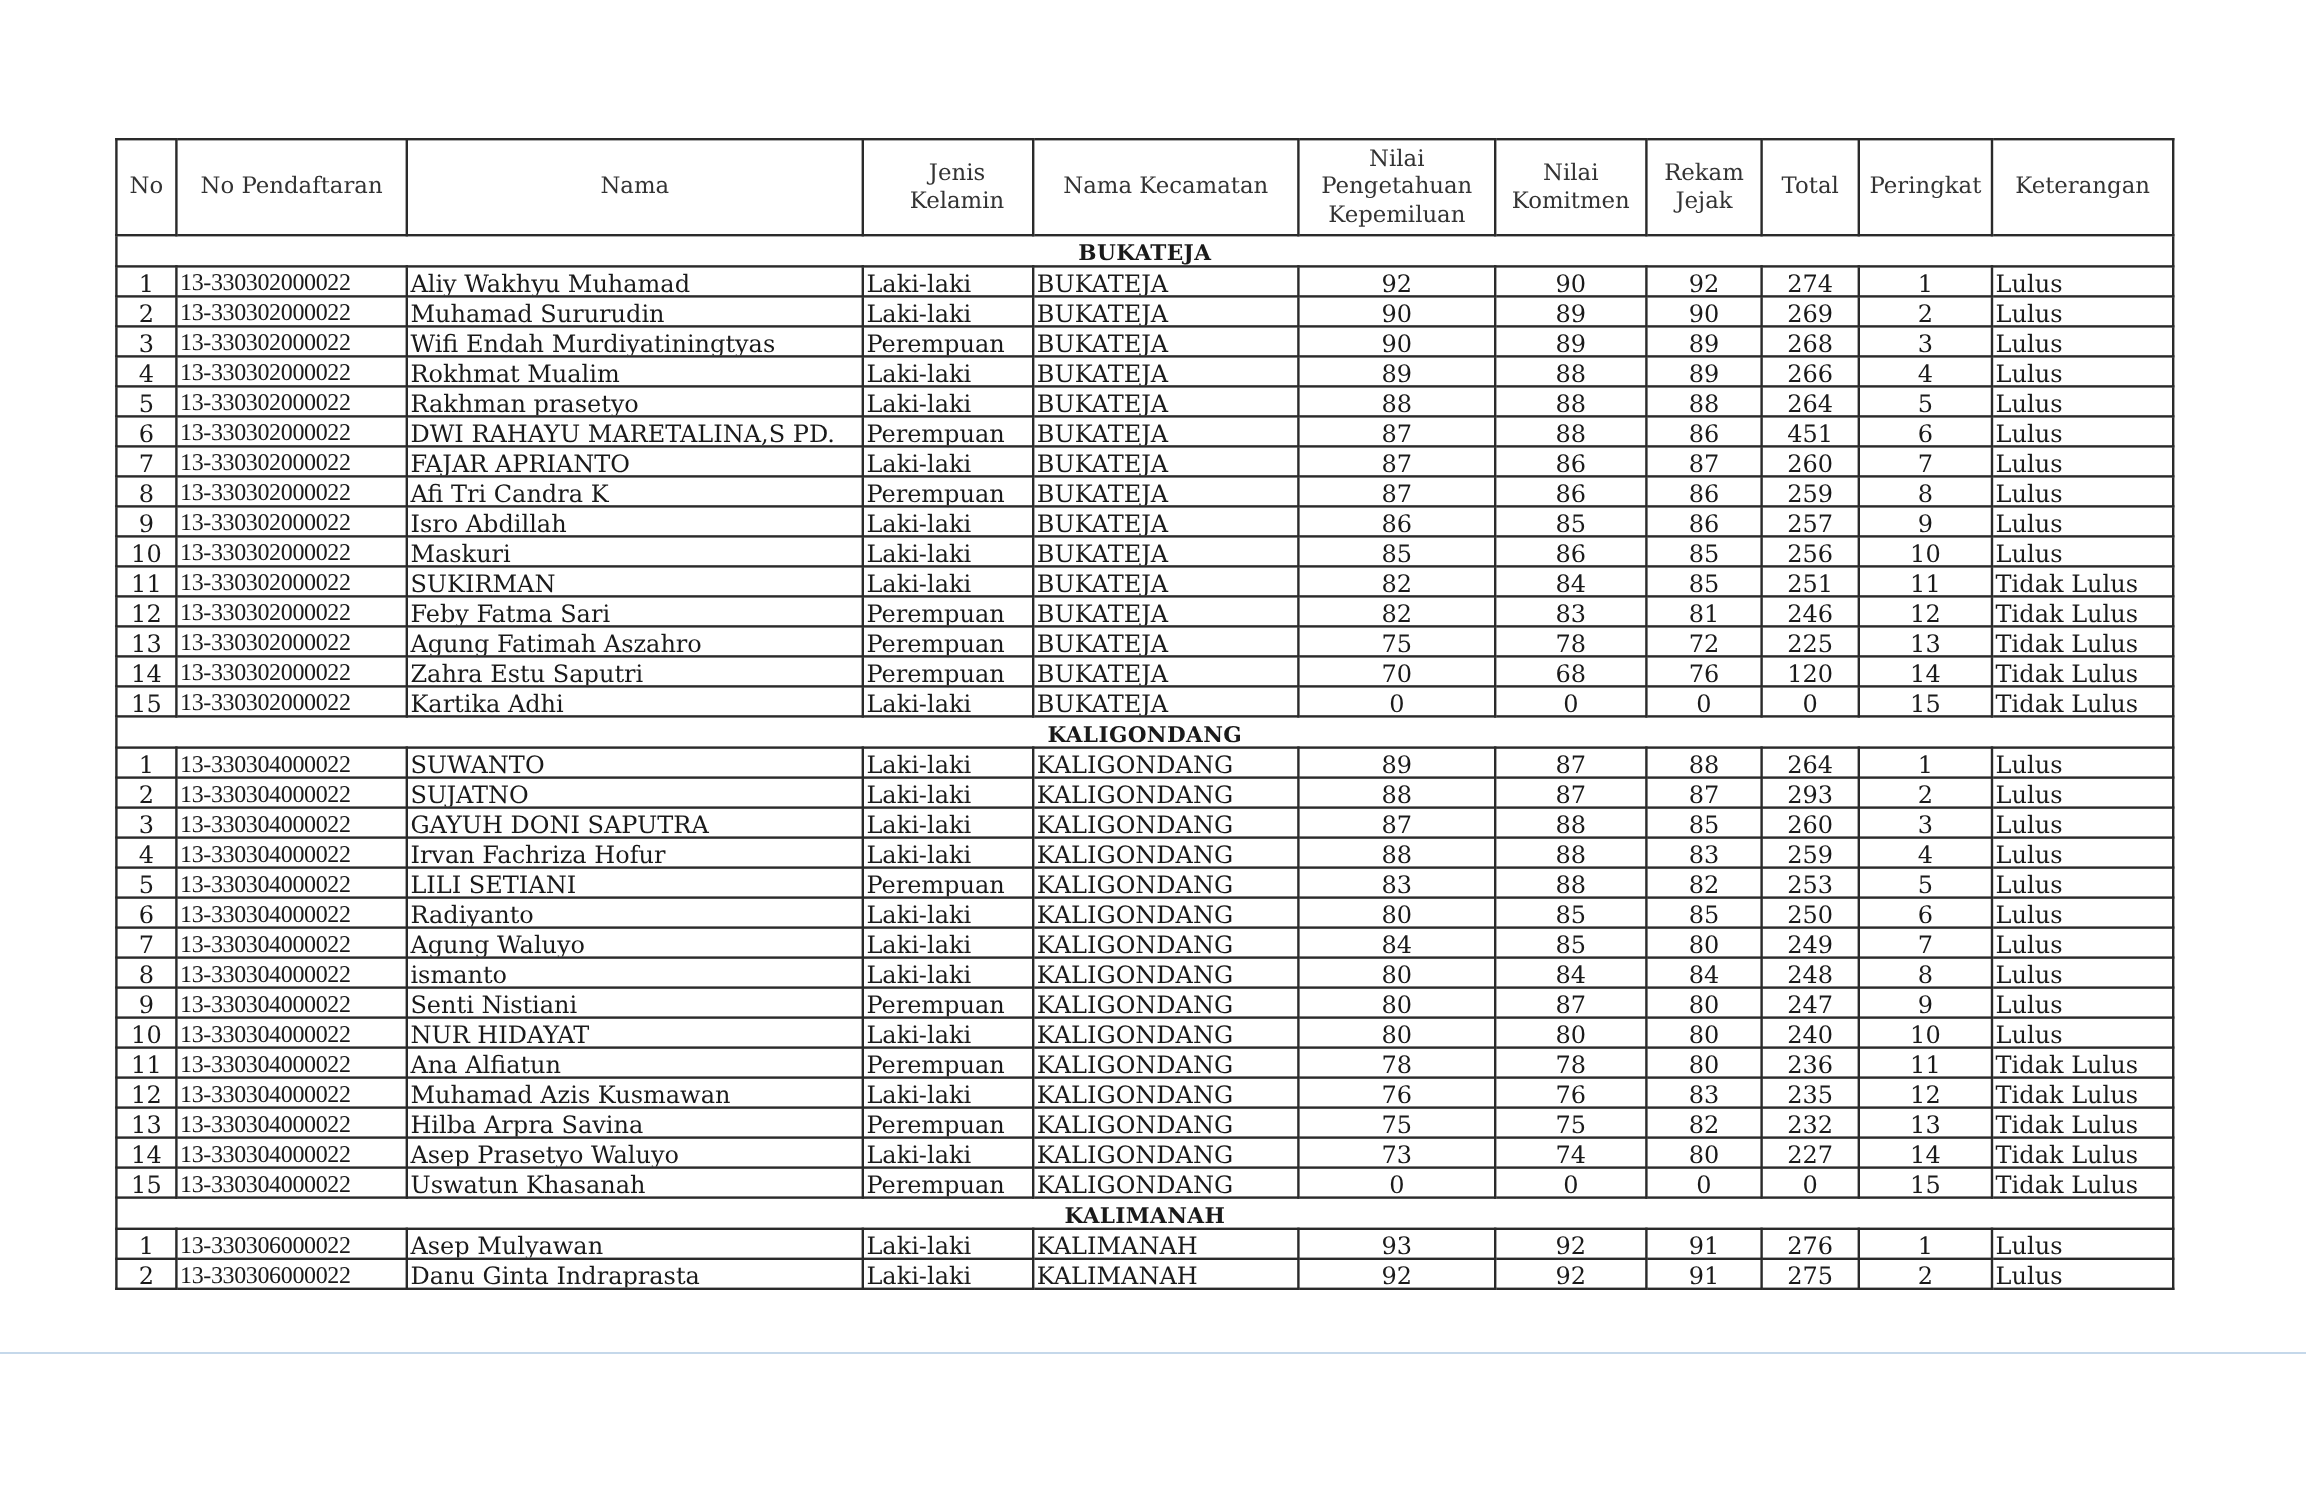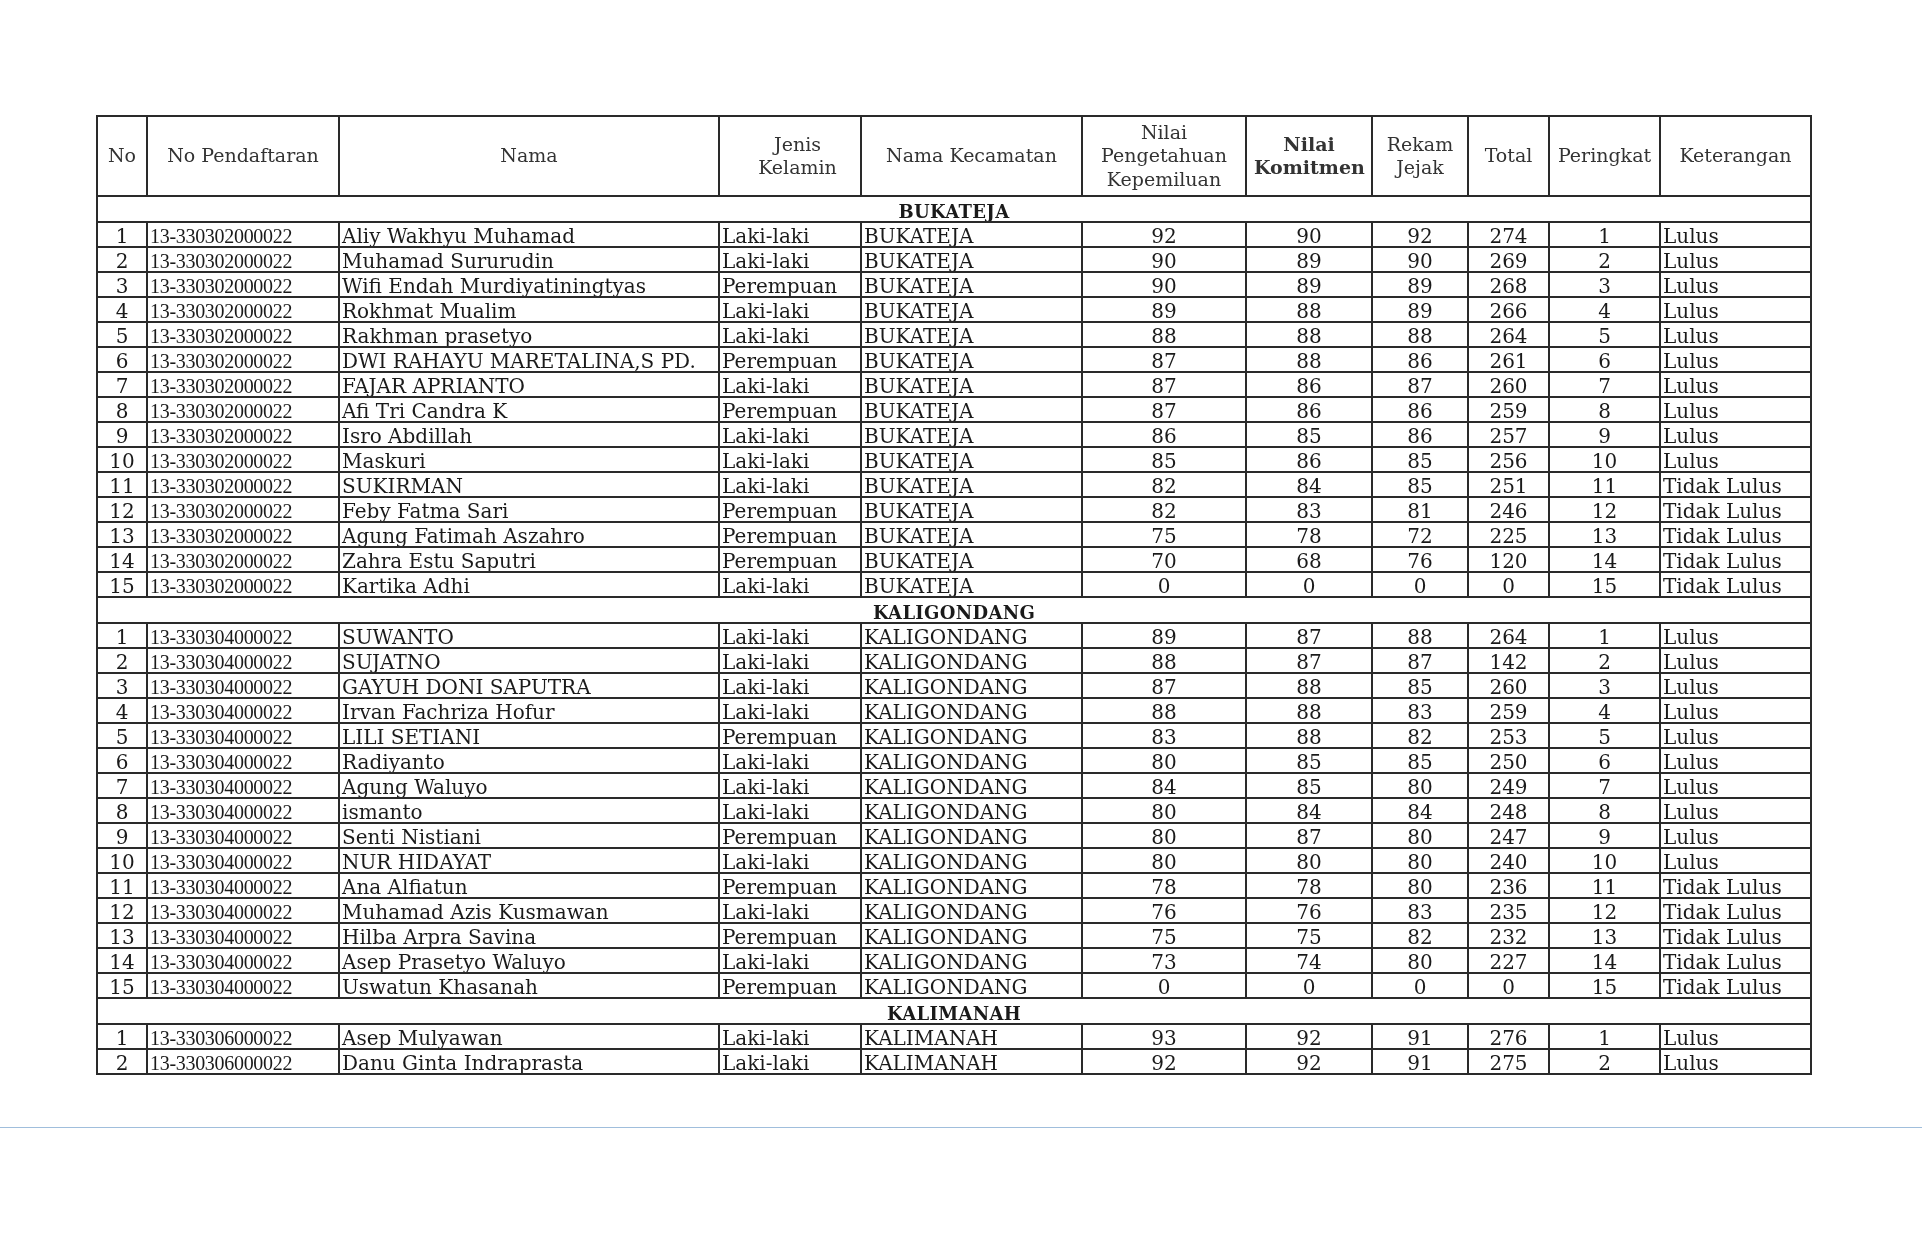--- a/index.html
+++ b/index.html
@@ -63,21 +63,21 @@
         <col class="c-ket">
     </colgroup>
     <thead>
       <tr>
         <th>No</th>
         <th>No Pendaftaran</th>
         <th>Nama</th>
         <th><span style="display:inline-block;width:90px;white-space:normal;margin-left:15px;">Jenis Kelamin</span></th>
         <th>Nama Kecamatan</th>
         <th><span style="display:inline-block;width:150px;white-space:normal;">Nilai Pengetahuan Kepemiluan</span></th>
-        <th><span style="display:inline-block;width:110px;white-space:normal;font-weight:bold;">Nilai Komitmen</span></th>
+        <th><span style="display:inline-block;width:110px;white-space:normal;">Nilai Komitmen</span></th>
         <th><span style="display:inline-block;width:70px;white-space:normal;">Rekam Jejak</span></th>
         <th>Total</th>
         <th>Peringkat</th>
         <th>Keterangan</th>
       </tr>
     </thead>
     <tbody id="table-body">
   <tr class="section">
     <td colspan="11">BUKATEJA</td>
   </tr>
@@ -154,21 +154,21 @@
 
   <tr>
     <td class="num">6</td>
     <td class="left reg">13-330302000022</td>
     <td class="left">DWI RAHAYU MARETALINA,S PD.</td>
     <td class="left">Perempuan</td>
     <td class="left">BUKATEJA</td>
     <td class="num">87</td>
     <td class="num">88</td>
     <td class="num">86</td>
-    <td class="num">261</td>
+    <td class="num">451</td>
     <td class="num">6</td>
     <td class="left">Lulus</td>
   </tr>
 
   <tr>
     <td class="num">7</td>
     <td class="left reg">13-330302000022</td>
     <td class="left">FAJAR APRIANTO</td>
     <td class="left">Laki-laki</td>
     <td class="left">BUKATEJA</td>
@@ -312,21 +312,21 @@
 
   <tr>
     <td class="num">2</td>
     <td class="left reg">13-330304000022</td>
     <td class="left">SUJATNO</td>
     <td class="left">Laki-laki</td>
     <td class="left">KALIGONDANG</td>
     <td class="num">88</td>
     <td class="num">87</td>
     <td class="num">87</td>
-    <td class="num">142</td>
+    <td class="num">293</td>
     <td class="num">2</td>
     <td class="left">Lulus</td>
   </tr>
 
   <tr>
     <td class="num">3</td>
     <td class="left reg">13-330304000022</td>
     <td class="left">GAYUH DONI SAPUTRA</td>
     <td class="left">Laki-laki</td>
     <td class="left">KALIGONDANG</td>

